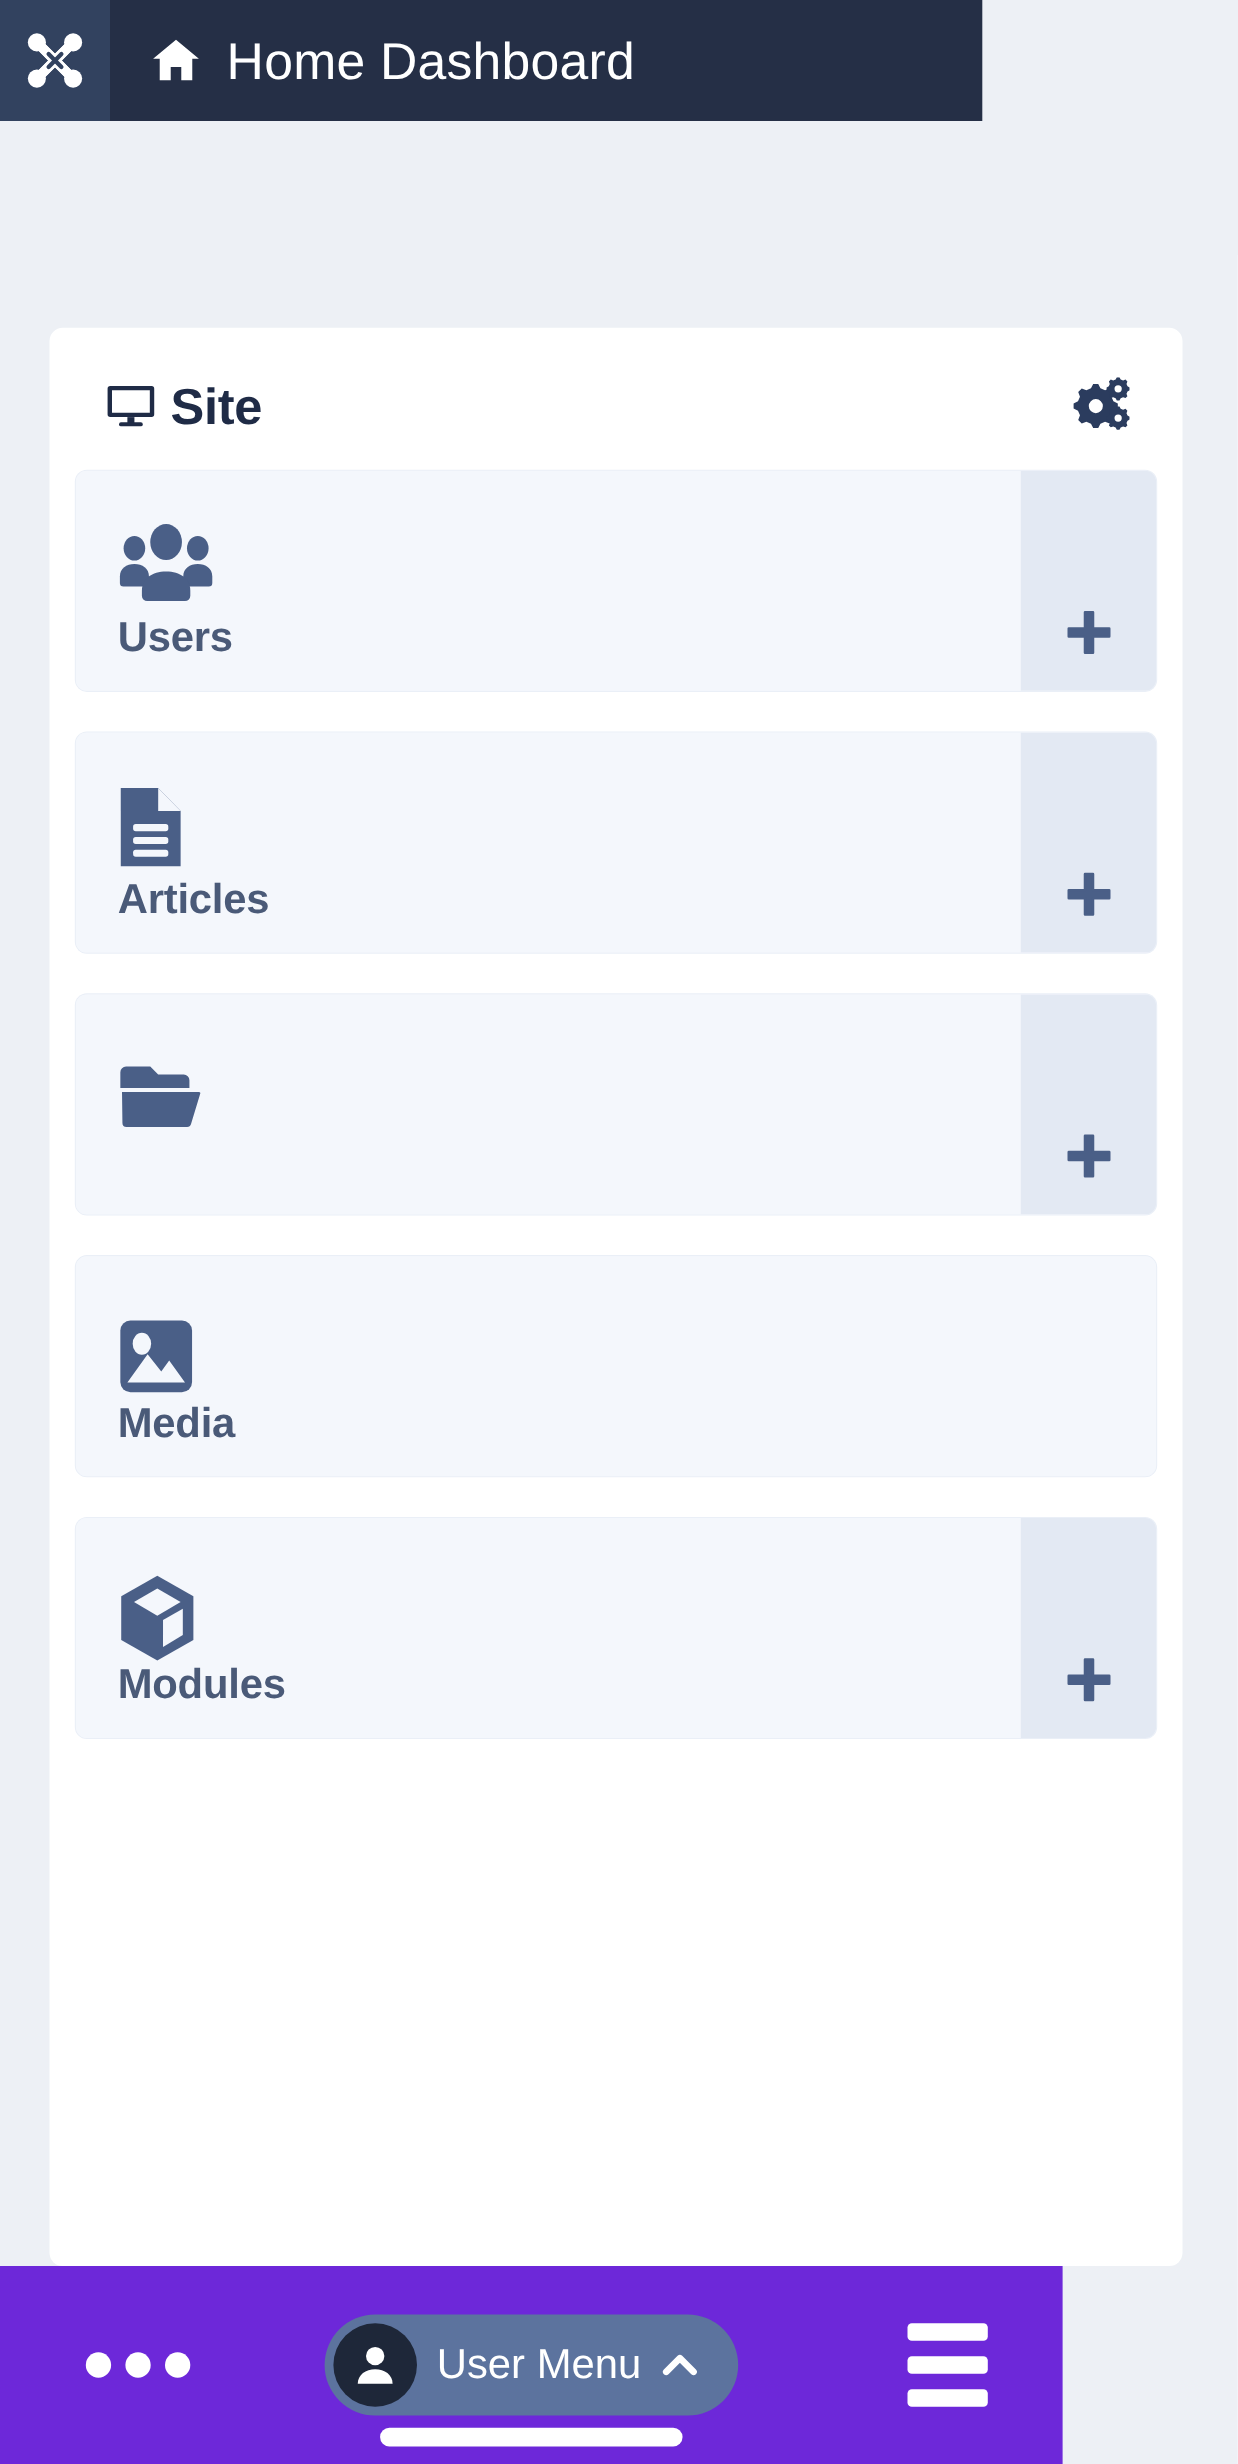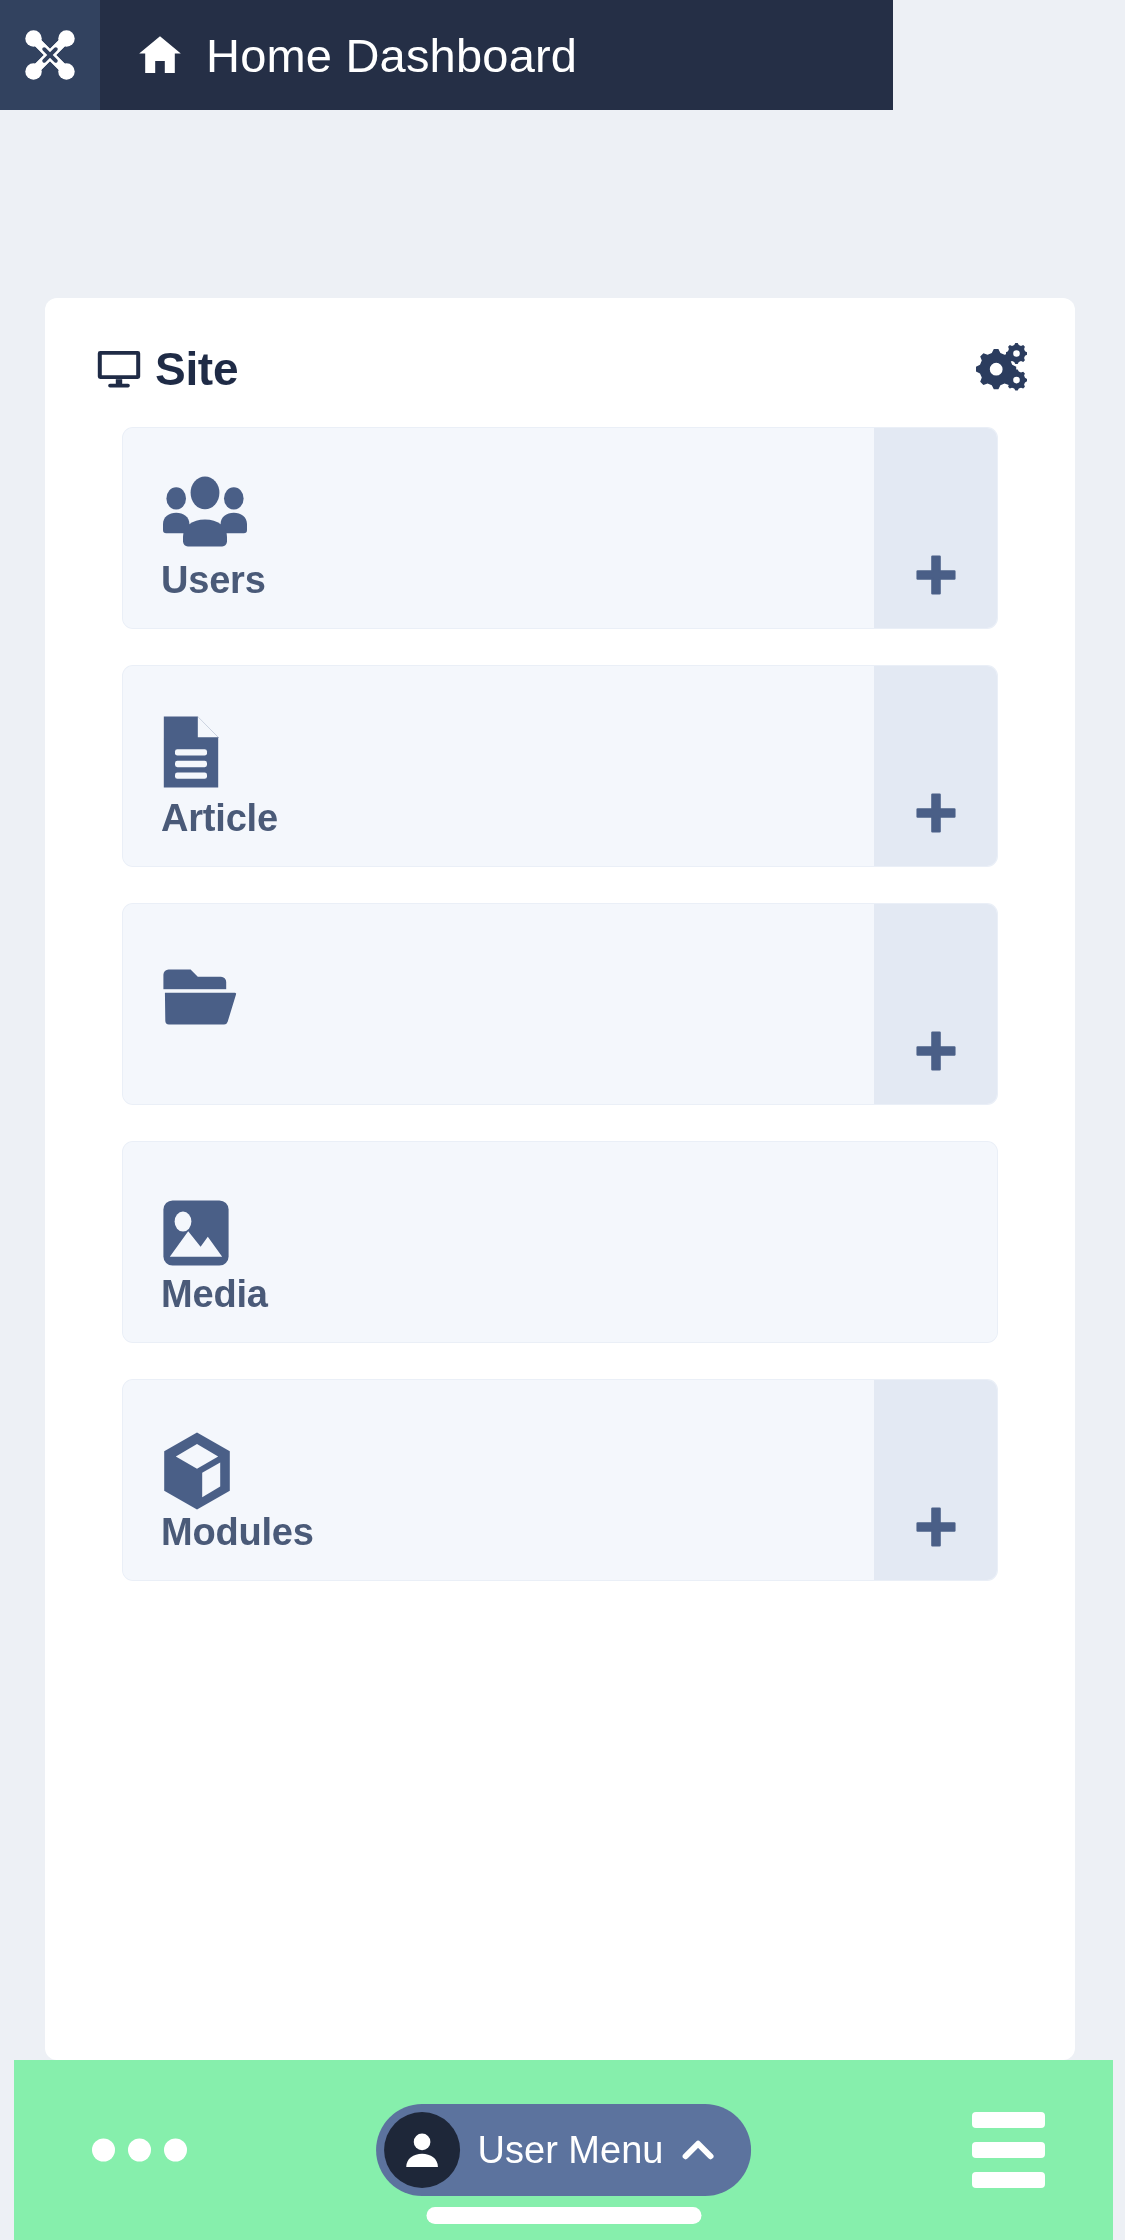--- a/index.html
+++ b/index.html
@@ -58,21 +58,21 @@
   .card-title {
     color:#1f2b46;
     font-size:46px;
     font-weight:700;
     letter-spacing:-0.3px;
   }
   .cogs-icon { cursor:pointer; }
   .cogs-icon svg { width:58px; height:52px; display:block; }
 
   
-  .tile-list { padding:0 78px;text-align:center; }
+  .tile-list { padding:0 24px;text-align:center; }
   .tile {
     position:relative;
     display:flex;
     height:200px;
     margin-bottom:38px;
     border-radius:10px;
     overflow:hidden;
     background:#f4f7fc;
     box-shadow:0 0 0 1px #eaeff7;
   }
@@ -105,23 +105,23 @@
     position:absolute;
     left:50%; bottom:30px;
     transform:translateX(-50%);
     width:46px; height:46px;
     display:block;
   }
 
   
   .bottom-nav {
     position:absolute;
-    left:14px; bottom:0;
-    width:1099px; height:180px;
-    background:#86efac;
+    left:0; bottom:0;
+    width:966px; height:180px;
+    background:#6d28d9;
     display:flex; align-items:center;
     z-index:5;
   }
   .nav-dots {
     position:absolute;
     left:78px; top:50%;
     transform:translateY(-50%);
     display:flex; gap:13px;
     cursor:pointer;
   }
@@ -259,21 +259,21 @@
         <div class="tile-main">
           <span class="tile-icon">
             <svg width="60" height="76" viewBox="0 0 30 38" xmlns="http://www.w3.org/2000/svg" fill="#4a5f87">
               <path d="M1.4 1.2 h17.0 l10.2 10.4 v25.2 h-27.2 Z"></path>
               <path d="M18.4 1.2 v10.4 h10.2 Z" fill="#f4f7fc"></path>
               <rect x="7.0" y="17.6" width="16.0" height="3.2" rx="1.2" fill="#f4f7fc"></rect>
               <rect x="7.0" y="23.4" width="16.0" height="3.2" rx="1.2" fill="#f4f7fc"></rect>
               <rect x="7.0" y="29.2" width="16.0" height="3.2" rx="1.2" fill="#f4f7fc"></rect>
             </svg>
           </span>
-          <span class="tile-label">Article</span>
+          <span class="tile-label">Articles</span>
         </div>
         <div class="tile-add">
           <svg viewBox="0 0 24 24" xmlns="http://www.w3.org/2000/svg" fill="#4a5f87">
             <path d="M10.1 2.4 h3.8 v7.7 h7.7 v3.8 h-7.7 v7.7 h-3.8 v-7.7 H2.4 v-3.8 h7.7 Z" stroke="#4a5f87" stroke-width="1.2" stroke-linejoin="round"></path>
           </svg>
         </div>
       </div>
 
       <div class="tile">
         <div class="tile-main">

